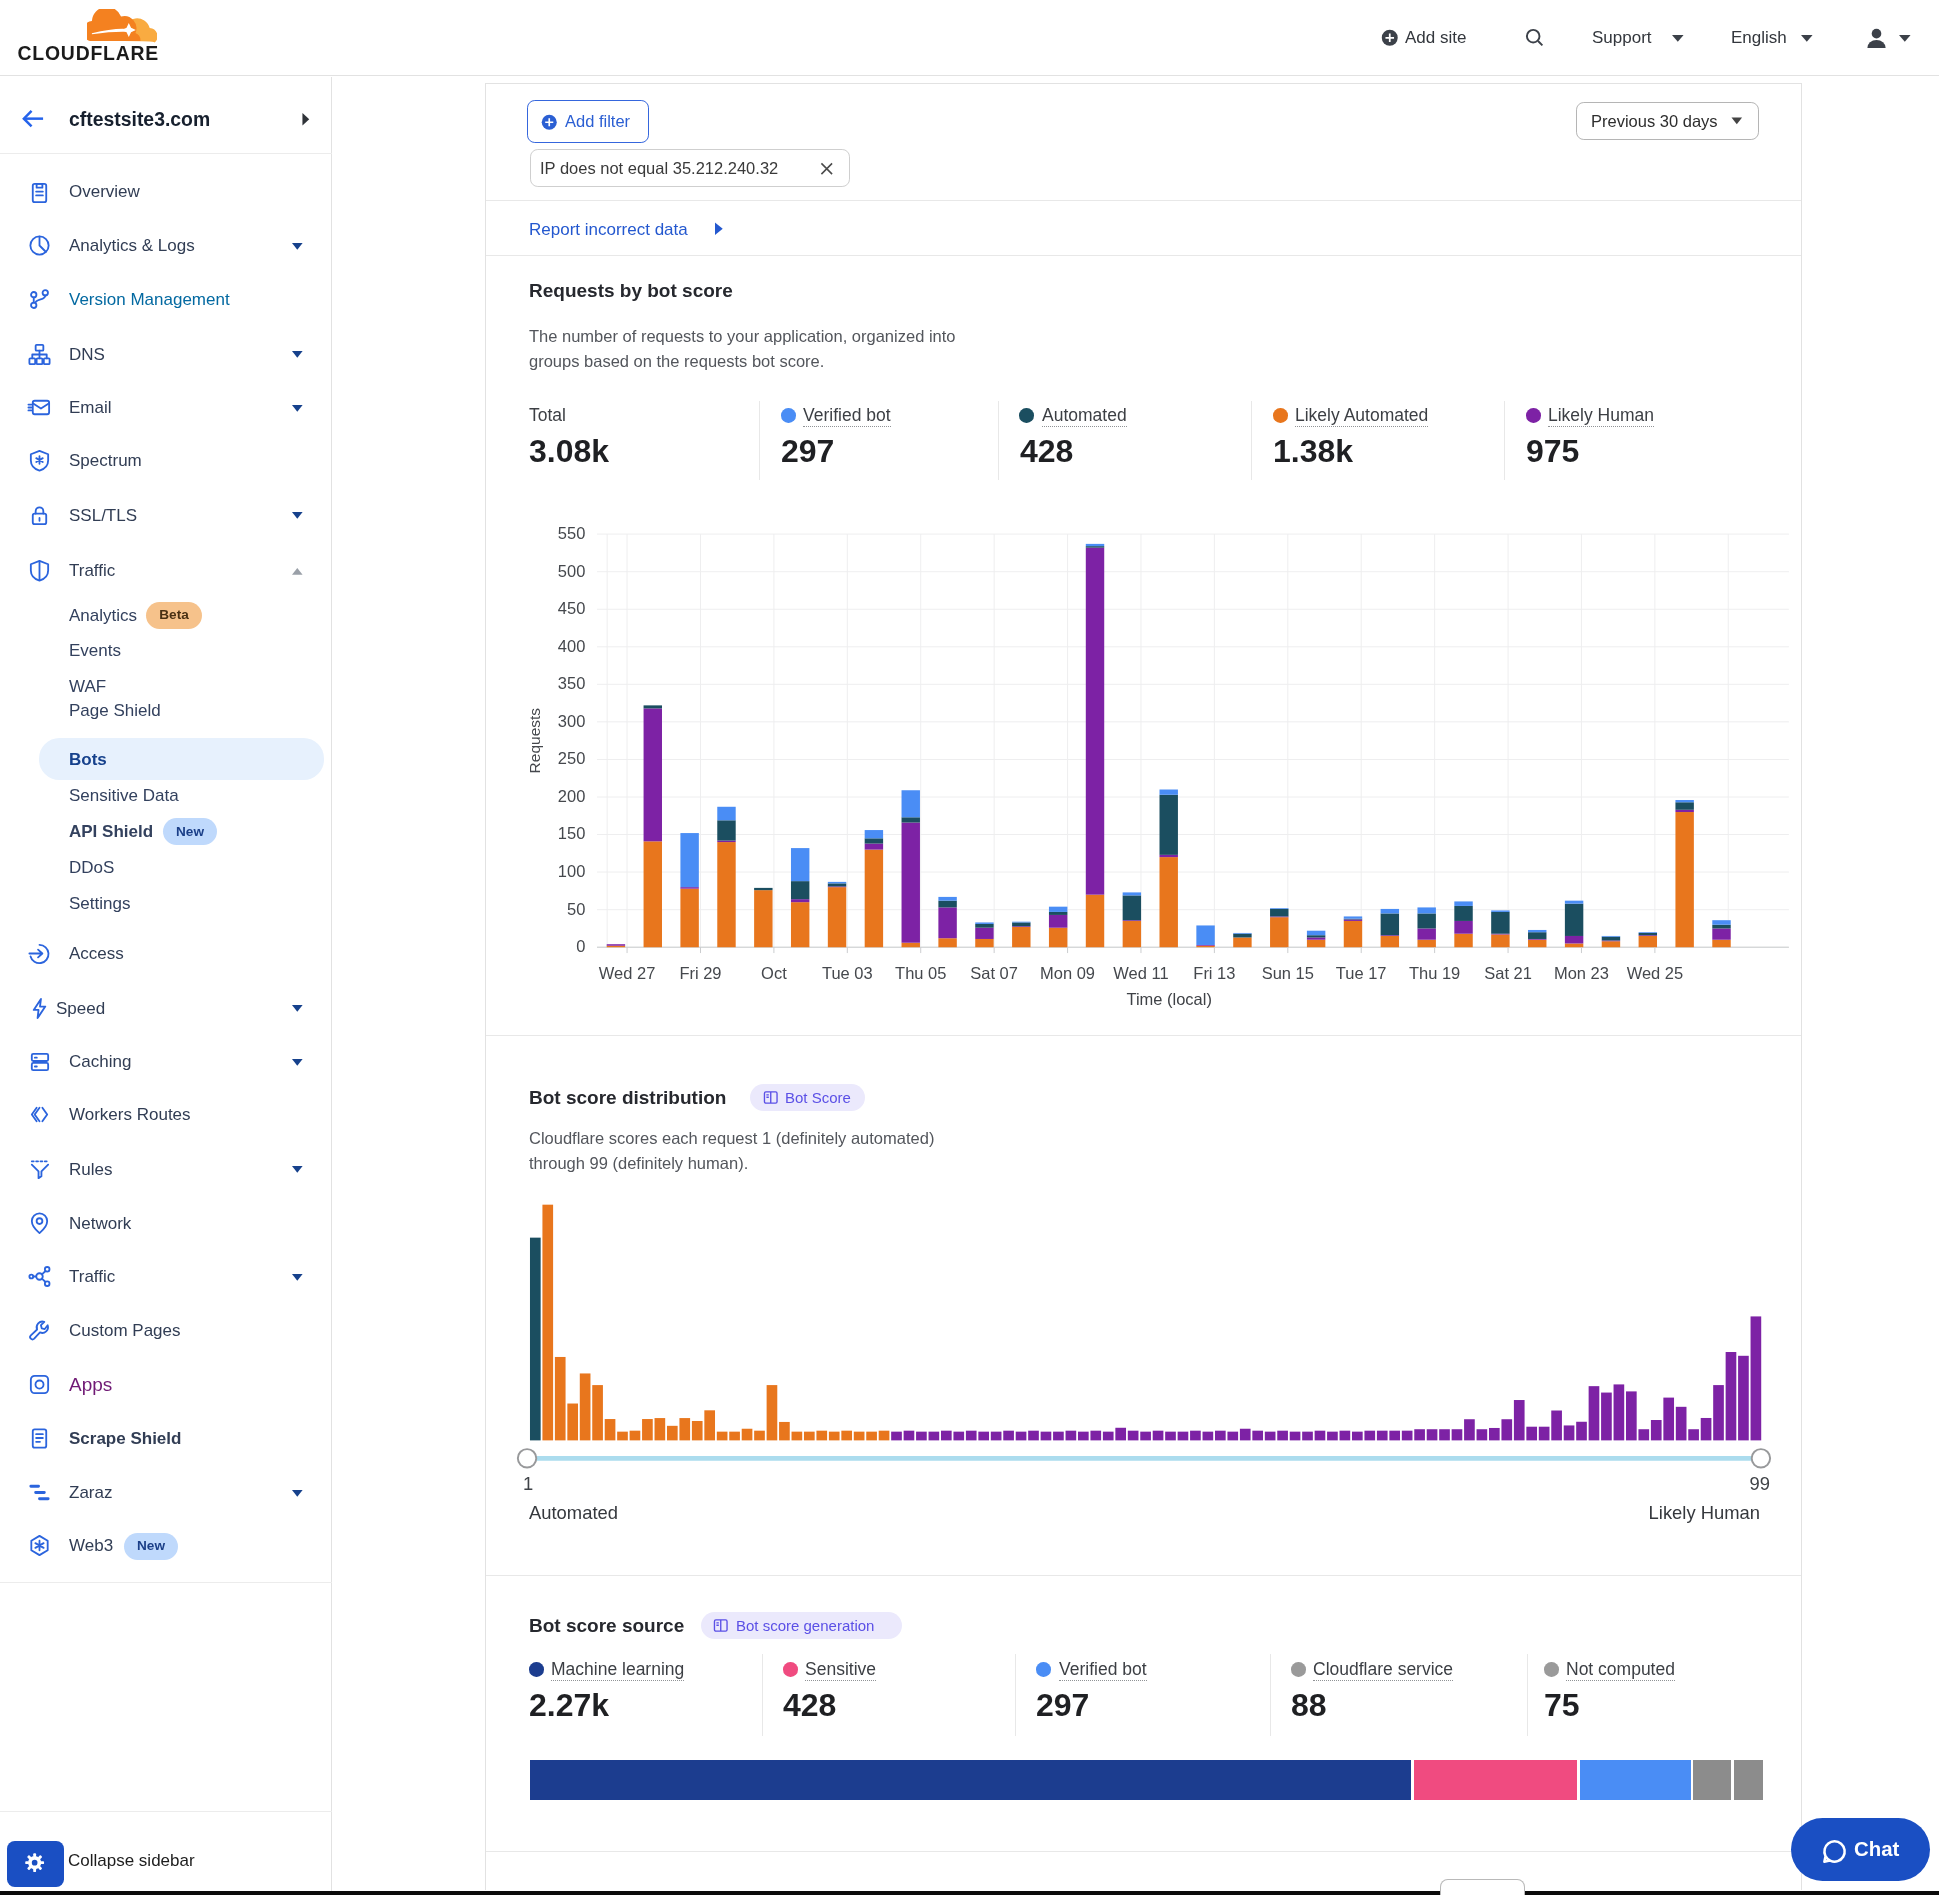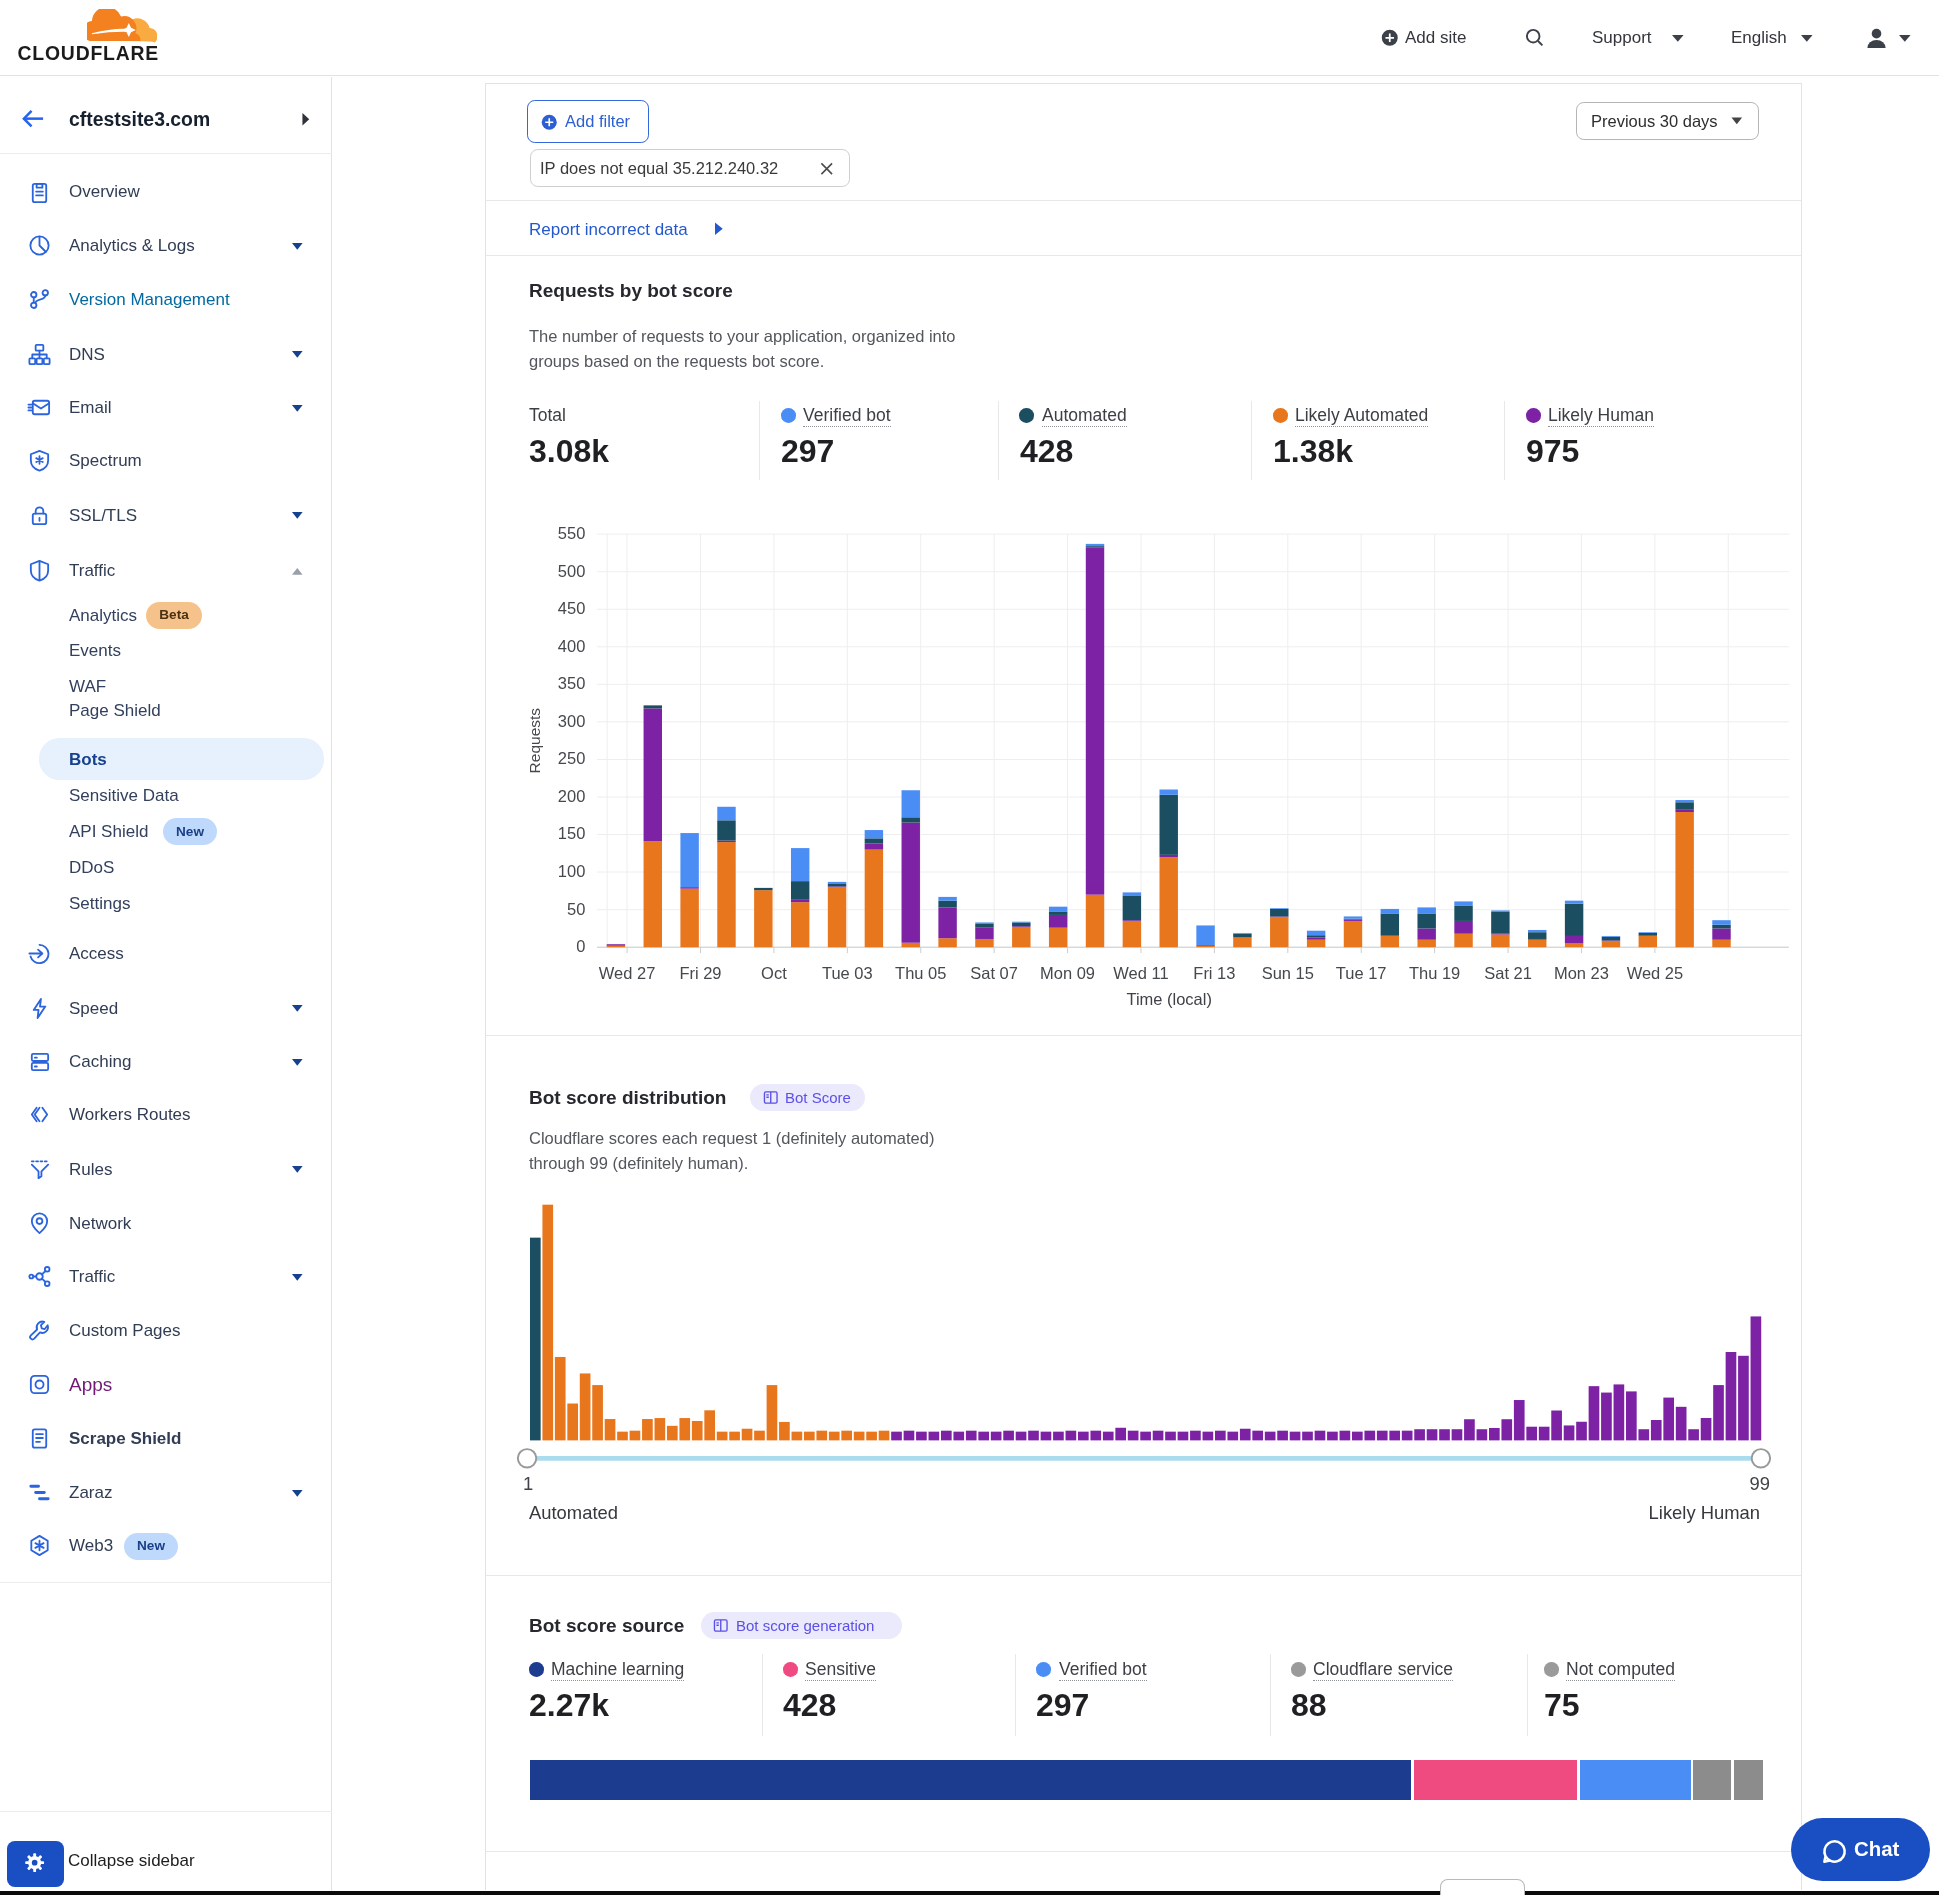--- a/index.html
+++ b/index.html
@@ -110,36 +110,36 @@
 <svg style="position:absolute;left:291px;top:567px;" width="12.6" height="8.7" viewBox="0 0 13 9">
       <path d="M1 8 L6.5 1 L12 8 Z" fill="#9aa0a8"></path>
     </svg>
 <div style="position:absolute;left:39px;top:738px;width:285px;height:42px;border-radius:20.4px;background:#e7f1fd;"></div>
 <div style="position:absolute;left:69px;top:605px;font-size:17px;line-height:21.3px;color:#33415e;font-weight:400;white-space:nowrap;">Analytics</div>
 <div style="position:absolute;left:69px;top:640px;font-size:17px;line-height:21.3px;color:#33415e;font-weight:400;white-space:nowrap;">Events</div>
 <div style="position:absolute;left:69px;top:676px;font-size:17px;line-height:21.3px;color:#33415e;font-weight:400;white-space:nowrap;">WAF</div>
 <div style="position:absolute;left:69px;top:700px;font-size:17px;line-height:21.3px;color:#33415e;font-weight:400;white-space:nowrap;">Page Shield</div>
 <div style="position:absolute;left:69px;top:749px;font-size:17px;line-height:21.3px;color:#16418c;font-weight:700;white-space:nowrap;">Bots</div>
 <div style="position:absolute;left:69px;top:785px;font-size:17px;line-height:21.3px;color:#33415e;font-weight:400;white-space:nowrap;">Sensitive Data</div>
-<div style="position:absolute;left:69px;top:821px;font-size:17px;line-height:21.3px;color:#33415e;font-weight:400;white-space:nowrap;">API Shield</div>
+<div style="position:absolute;left:69px;top:821px;font-size:17px;line-height:21.3px;color:#33415e;font-weight:700;white-space:nowrap;">API Shield</div>
 <div style="position:absolute;left:69px;top:857px;font-size:17px;line-height:21.3px;color:#33415e;font-weight:400;white-space:nowrap;">DDoS</div>
 <div style="position:absolute;left:69px;top:893px;font-size:17px;line-height:21.3px;color:#33415e;font-weight:400;white-space:nowrap;">Settings</div>
 <div style="position:absolute;left:146px;top:602px;width:56px;height:27px;border-radius:13.6px;background:#f6c28b;"></div>
 <div style="position:absolute;left:0px;top:606px;font-size:13.6px;line-height:17.5px;color:#4a3113;font-weight:700;white-space:nowrap;left:146px;width:56px;text-align:center;">Beta</div>
 <div style="position:absolute;left:163px;top:818px;width:54px;height:27px;border-radius:13.6px;background:#bfd9fc;"></div>
 <div style="position:absolute;left:0px;top:823px;font-size:13.6px;line-height:17.5px;color:#1b3f88;font-weight:700;white-space:nowrap;left:163px;width:54px;text-align:center;">New</div>
 <svg style="position:absolute;left:27px;top:941px;" width="25" height="25" viewBox="0 0 26 26" fill="none" stroke="#2b64dd" stroke-width="1.9" stroke-linecap="round" stroke-linejoin="round">
       <path d="M13 4a9.5 9.5 0 1 1 -9.3 12"></path>
       <path d="M2.5 13h13M11.5 9l4.5 4-4.5 4"></path>
     </svg>
 <div style="position:absolute;left:69px;top:943px;font-size:17px;line-height:21.3px;color:#313d54;font-weight:400;white-space:nowrap;">Access</div>
 <svg style="position:absolute;left:27px;top:996px;" width="25" height="25" viewBox="0 0 26 26" fill="none" stroke="#2b64dd" stroke-width="1.9" stroke-linecap="round" stroke-linejoin="round">
       <path d="M14.5 3 L7 14.5 h5 L11 23 L19 11 h-5.5 Z"></path>
     </svg>
-<div style="position:absolute;left:69px;top:998px;font-size:17px;line-height:21.3px;color:#313d54;font-weight:400;white-space:nowrap;">Speed</div>
+<div style="position:absolute;left:56px;top:998px;font-size:17px;line-height:21.3px;color:#313d54;font-weight:400;white-space:nowrap;">Speed</div>
 <svg style="position:absolute;left:291px;top:1004px;" width="12.6" height="8.7" viewBox="0 0 13 9">
       <path d="M1 1 L6.5 8 L12 1 Z" fill="#16418c"></path>
     </svg>
 <svg style="position:absolute;left:27px;top:1049px;" width="25" height="25" viewBox="0 0 26 26" fill="none" stroke="#2b64dd" stroke-width="1.9" stroke-linecap="round" stroke-linejoin="round">
       <rect x="5" y="5" width="17" height="7.5" rx="1.5"></rect>
       <rect x="5" y="14.5" width="17" height="7.5" rx="1.5"></rect>
       <path d="M8.2 9h2M8.2 18.2h2"></path>
     </svg>
 <div style="position:absolute;left:69px;top:1051px;font-size:17px;line-height:21.3px;color:#313d54;font-weight:400;white-space:nowrap;">Caching</div>
 <svg style="position:absolute;left:291px;top:1058px;" width="12.6" height="8.7" viewBox="0 0 13 9">

